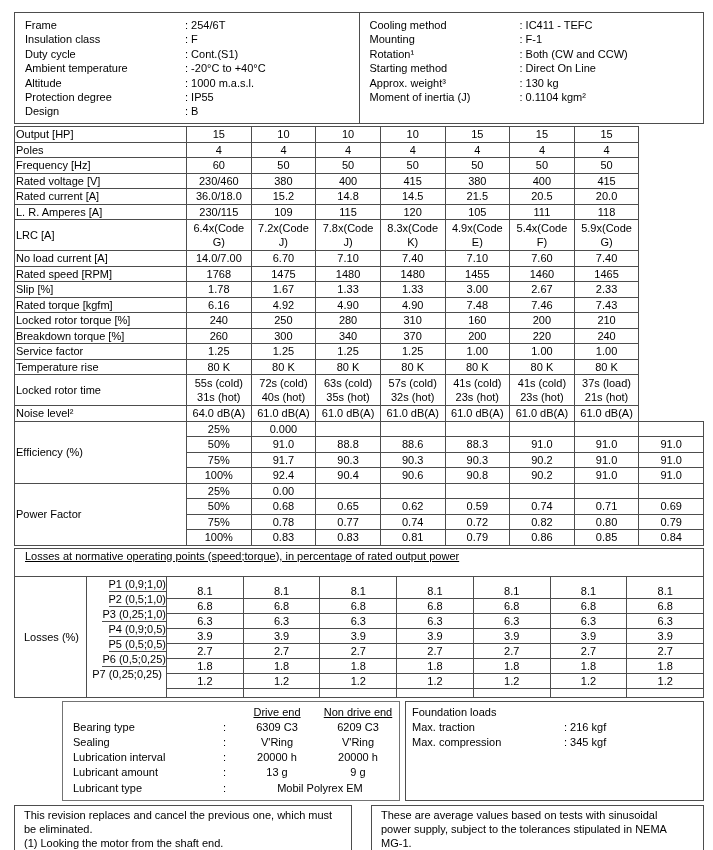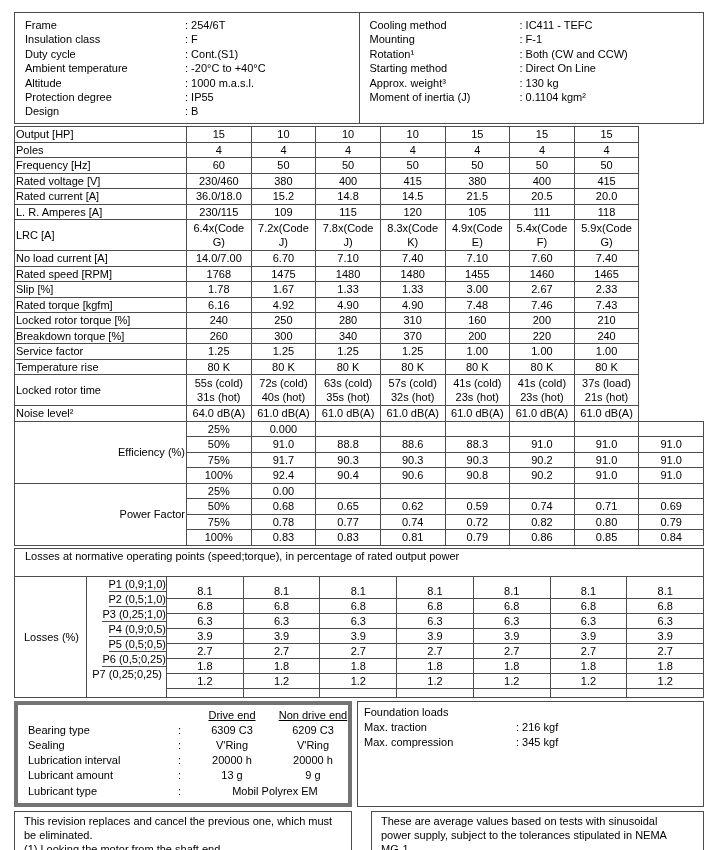--- a/index.html
+++ b/index.html
@@ -27,39 +27,39 @@
     border: 1px solid #4d4d4d;
     height: 15.5px;
     line-height: 14.5px;
     text-align: center;
     white-space: pre-line;
     padding: 0 1px;
     overflow: hidden;
   }
   table.spec td.lbl { text-align: left; }
   table.spec tr.tall td { height: 31px; }
-  table.spec td.blk { text-align: right; vertical-align: middle; margin-top: 8px; }
+  table.spec td.blk { text-align: left; vertical-align: middle; margin-top: 8px; }
   table.spec td.pct { text-align: center; }
 
   
   .losses { margin-top: 2px; border: 1px solid #4d4d4d; }
-  .losses-header { height: 28px; line-height: 14px; padding-left: 10px; border-bottom: 1px solid #4d4d4d; }
+  .losses-header { height: 28px; line-height: 14px; padding-left: 10px; border-bottom: 1px solid #4d4d4d; text-decoration: underline; }
   .losses-grid { display: flex; height: 120px; }
   .l-lbl { width: 72px; flex: none; border-right: 1px solid #4d4d4d; display: flex; align-items: center; padding-left: 9px; }
   .l-points { width: 80px; flex: none; display: flex; flex-direction: column; border-right: 1px solid #4d4d4d; align-items: flex-end; }
   .l-point { height: 15px; line-height: 14px; border-bottom: 1px solid #4d4d4d; text-align: center; overflow: hidden; }
   .l-point.tall { height: 30px; line-height: 14px; border-bottom: none; padding: 0 4px; }
   .l-vals { flex: 1; display: flex; }
   .l-col { flex: 1; display: flex; flex-direction: column; padding-top: 7px; border-right: 1px solid #4d4d4d; }
   .l-col:last-child { border-right: none; }
   .l-val { height: 15px; line-height: 14px; border-bottom: 1px solid #4d4d4d; text-align: center; }
 
   
   .midboxes { margin-top: 3px; display: flex; gap: 5px; }
-  .bearing-box { width: 338px; flex: none; border: 4px solid #737373; padding: 3px 0 4px 10px; }
+  .bearing-box { width: 338px; flex: none; border: 1px solid #737373; padding: 3px 0 4px 10px; margin-left: 48px; }
   .bearing-row { display: grid; grid-template-columns: 150px 16px 76px 86px; line-height: 15.2px; }
   .b-head { text-align: center; text-decoration: underline; }
   .b-val { text-align: center; }
   .b-span { grid-column: 3 / 5; text-align: center; }
   .foundation-box { flex: 1; border: 1px solid #4d4d4d; padding: 3px 0 0 6px; }
   .f-title { line-height: 15.2px; }
   .f-row { display: flex; line-height: 15.2px; }
   .f-lbl { width: 152px; flex: none; }
 
   

